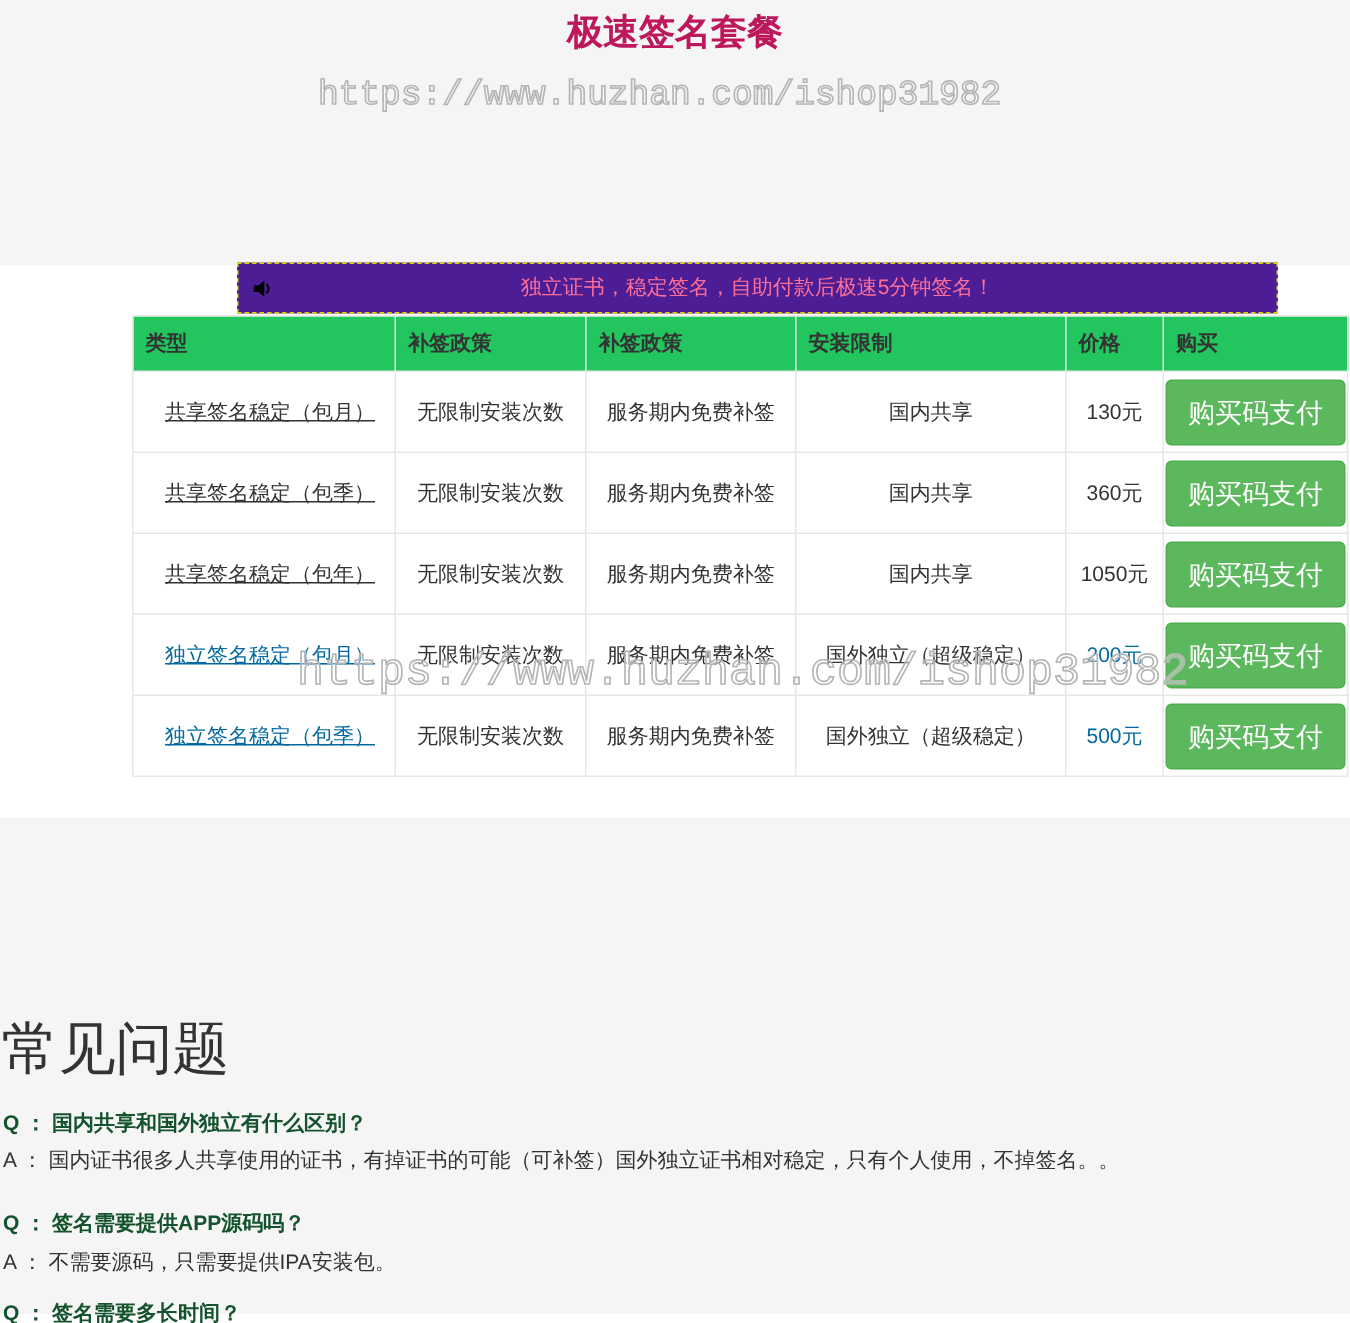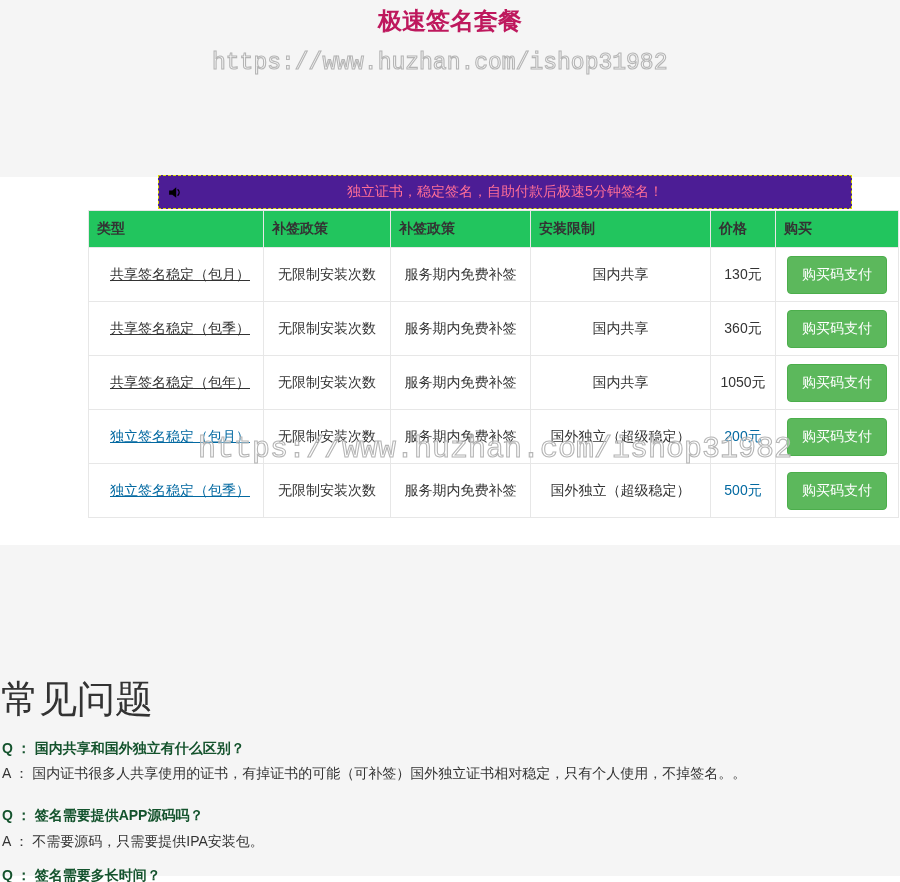--- a/index.html
+++ b/index.html
@@ -90,21 +90,21 @@
   .txt-red   { color: #ff0000; }
   tr.hl td.col-type, tr.hl td.col-price { color: #0369a1; }
 
   .buy-btn {
     display: inline-block;
     padding: 9px 14px;
     background: #5cb85c;
     border: 1px solid #4cae4c;
     border-radius: 4px;
     color: #ffffff;
-    font-size: 14px;
+    font-size: 18px;
     font-family: Liberation Serif, serif;
     cursor: pointer;
   }
 
   
   .faq-title {
     position: absolute; left: 1px; top: 674px;
     font-size: 38px; font-weight: 400; color: #333;
     z-index: 4;
   }

